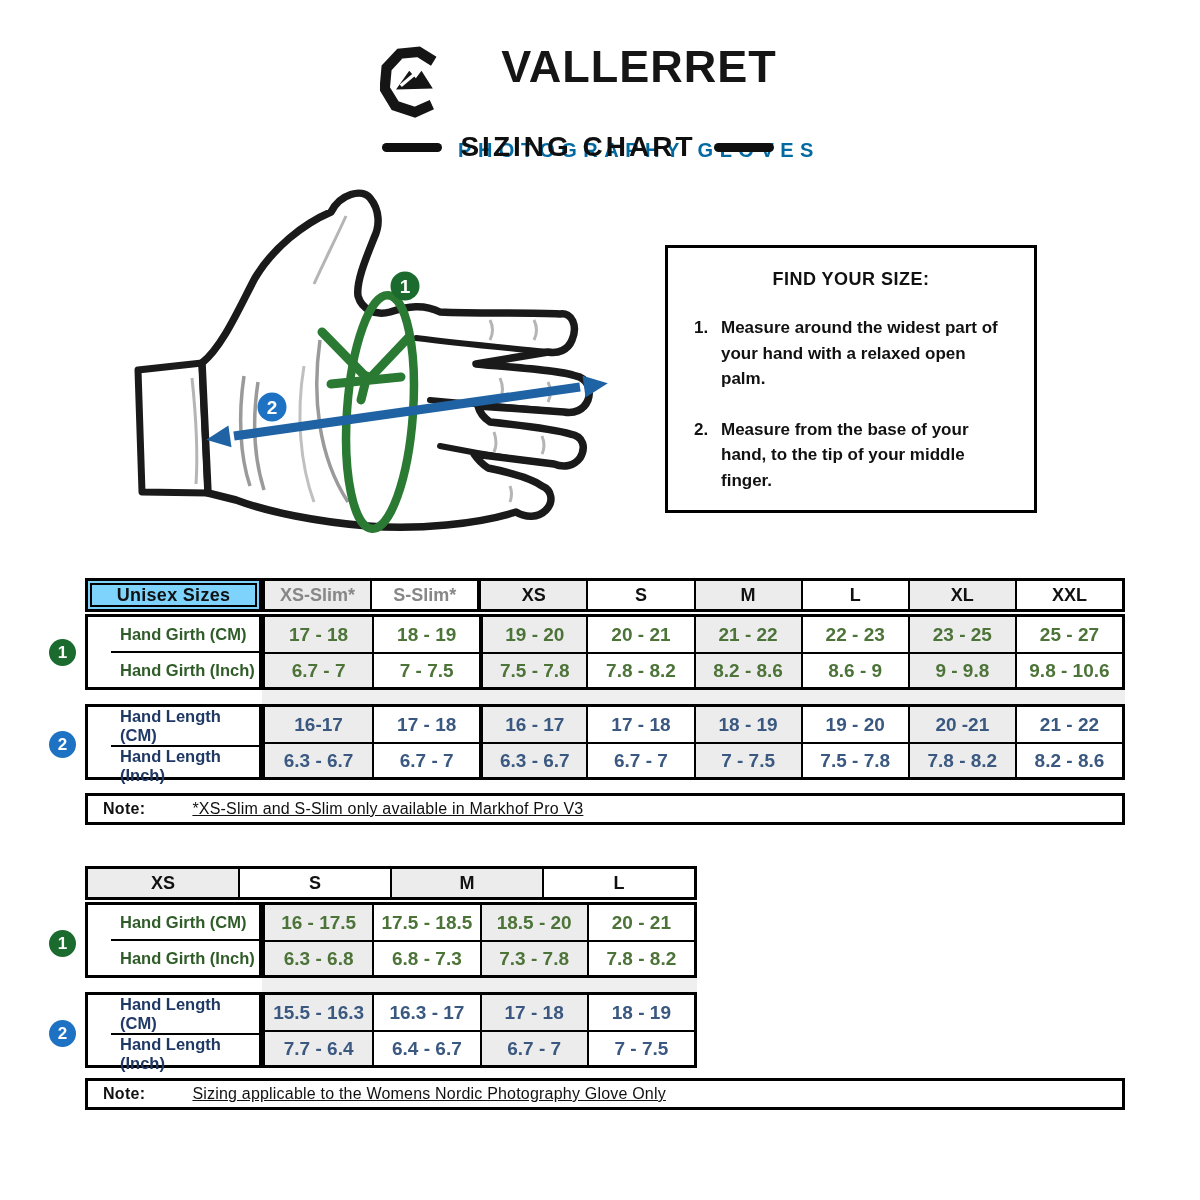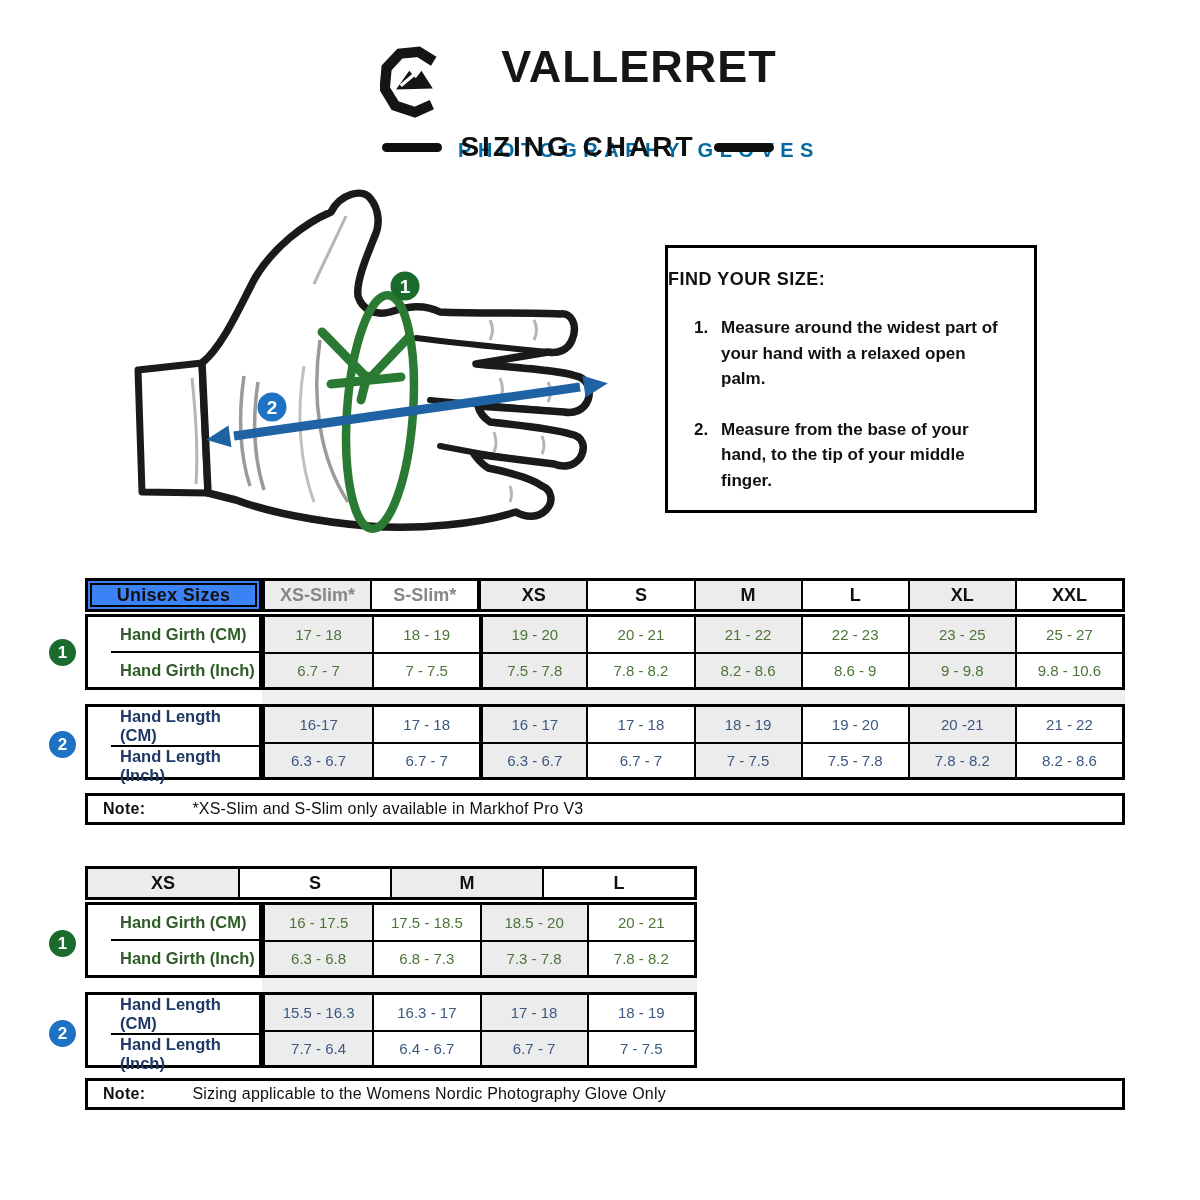--- a/index.html
+++ b/index.html
@@ -16,72 +16,72 @@
   .brand { font-size:45px; font-weight:bold; letter-spacing:1px; color:#151515; line-height:1.0; }
   .brand-sub { font-size:20px; letter-spacing:6.5px; color:#0369a1; margin-top:4px; font-weight:bold; }
   .title-row { position:absolute; top:131px; left:0; width:1156px;
     display:flex; justify-content:center; align-items:center; gap:18px; }
   .dash { width:60px; height:9px; background:#0f0f0f; border-radius:5px; }
   .sizing-title { font-size:28px; font-weight:bold; letter-spacing:3px; color:#0f0f0f; }
 
   
   .find-box { position:absolute; left:665px; top:245px; width:372px; height:268px;
     box-sizing:border-box; border:3px solid #000; background:#fff; }
-  .find-title { margin-top:21px; font-size:18px; font-weight:bold; letter-spacing:0.5px; }
+  .find-title { text-align:center; margin-top:21px; font-size:18px; font-weight:bold; letter-spacing:0.5px; }
   .step { display:flex; margin:25px 16px 0 26px; font-size:17px; font-weight:bold; line-height:1.5; }
   .step .num { width:27px; flex:none; }
   .step .txt { width:278px; }
 
   
   .hand-wrap { position:absolute; left:118px; top:186px; width:505px; height:356px; }
 
   
   .section { position:absolute; left:85px; }
   .unisex-section { top:578px; width:1040px; }
   .female-section { top:866px; width:612px; }
   .hdr-row { display:flex; height:34px; margin-bottom:2px; }
-  .corner { width:177px; box-sizing:border-box; border:3px solid #000; padding:2px; background:#3b82f6; flex:none; }
+  .corner { width:177px; box-sizing:border-box; border:3px solid #000; padding:2px; background:#7dd3fc; flex:none; }
   .corner-in { border:2px solid #000; height:100%; box-sizing:border-box;
     display:flex; align-items:center; justify-content:center; font-weight:bold; font-size:18px; letter-spacing:0.3px; }
   .hstrip { flex:1; display:flex; border:3px solid #000; box-sizing:border-box; background:#fff; }
   .hcell { flex:1; display:flex; align-items:center; justify-content:center;
     font-weight:bold; font-size:18px; border-left:2px solid #000; box-sizing:border-box; }
   .hcell.c0 { border-left:none; }
   .hcell.sep { border-left-width:4px; }
   .bg { background:#ececec; }
   .slim { color:#878787; }
   .dblock { display:flex; height:76px; }
   .lblcol { width:177px; box-sizing:border-box; border:3px solid #000; flex:none;
     display:flex; flex-direction:column; background:#fff;padding-left:23px; }
   .lbl { flex:1; box-sizing:border-box; display:flex; align-items:center;
     padding-left:9px; font-weight:bold; font-size:16.5px; }
   .lbl + .lbl { border-top:2px solid #000; }
   .dgrid { flex:1; box-sizing:border-box; border:3px solid #000; background:#fff;
     display:grid; grid-template-columns:repeat(8,1fr); grid-template-rows:1fr 1fr; }
   .female-section .dgrid { grid-template-columns:repeat(4,1fr); }
   .cell { box-sizing:border-box; display:flex; align-items:center; justify-content:center;
-    font-size:15px; border-left:2px solid #000; }
+    font-size:19px; border-left:2px solid #000;font-weight:bold; }
   .cell.c0 { border-left:none; }
   .cell.sep { border-left-width:4px; }
   .cell.bt { border-top:2px solid #000; }
   .green { color:#2f5c28; }
   .navy  { color:#1f3864; }
   .vgreen{ color:#4c7338; }
   .vnavy { color:#3a5880; }
   .band { display:flex; height:14px; }
   .band-l { width:177px; }
   .band-r { flex:1; background:#efefef; }
 
   
   .note-box { position:absolute; left:85px; width:1040px; height:32px; box-sizing:border-box;
     border:3px solid #000; display:flex; align-items:center; background:#fff; }
   .note-box.n1 { top:793px; }
   .note-box.n2 { top:1078px; }
   .note-lbl { font-weight:bold; font-size:16px; margin-left:15px; letter-spacing:0.3px; }
-  .note-txt { font-size:16px; margin-left:47px; letter-spacing:0.2px; }
+  .note-txt { font-size:16px; margin-left:47px; letter-spacing:0.2px;text-decoration:underline; }
 
   
   .tbadge { position:absolute; left:49px; width:27px; height:27px; border-radius:50%;
     display:flex; align-items:center; justify-content:center; color:#fff; font-size:17px; font-weight:bold; }
   .bg-green { background:#1a6b2d; }
   .bg-blue  { background:#1d72c4; }
   .b1u { top:639px; } .b2u { top:731px; } .b1f { top:930px; } .b2f { top:1020px; }
 </style>
 </head>
 <body>

